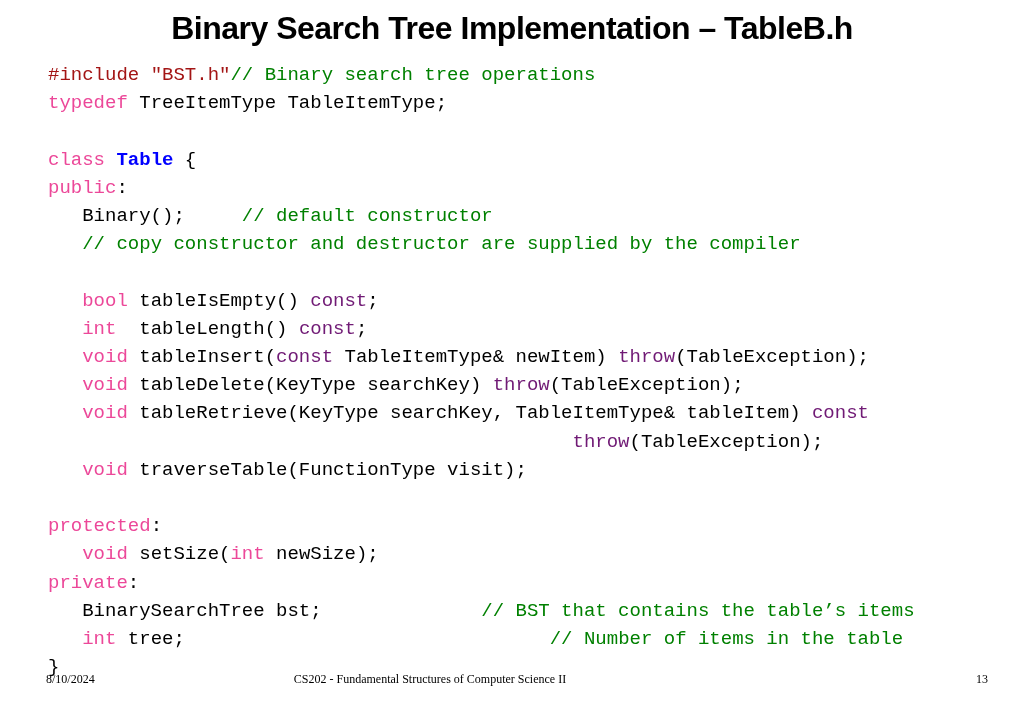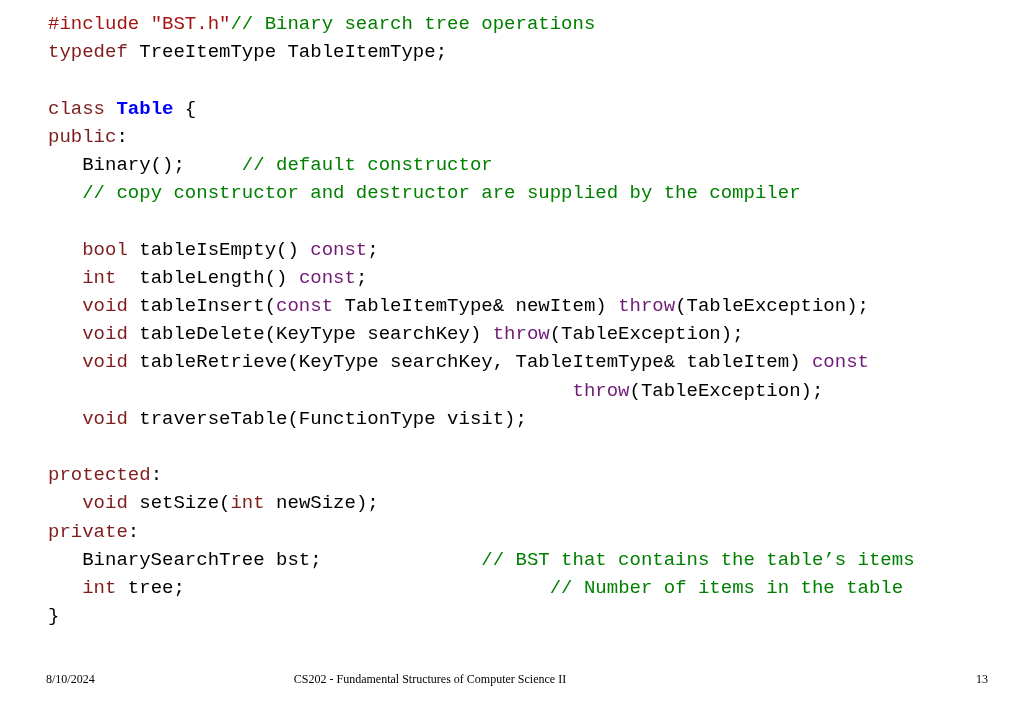--- a/index.html
+++ b/index.html
@@ -30,21 +30,21 @@
     font-family: "Courier New", Courier, monospace;
     font-size: 19px;
     line-height: 28.2px;
     padding-left: 48px;
     padding-right: 30px;
     white-space: pre;
     color: #000;
   }
   .kw-red { color: #a31515; } 
   .str-red { color: #a31515; }
-  .kw-blue { color: #7f1d1d; }
+  .kw-blue { color: #ec4899; }
   .kw-bold-blue { color: #0000ff; font-weight: bold; margin-top: 40px; }
   .kw-purple { color: #701a75; text-align: right; }
   .comment { color: #008000; }
   .footer {
     position: absolute;
     bottom: 22px;
     left: 0;
     width: 1024px;
     font-family: "Times New Roman", Times, serif;
     font-size: 12px;
@@ -52,20 +52,21 @@
   }
   .footer-date { position: absolute; left: 46px; bottom: 0; }
   .footer-center { position: absolute; left: 0; width: 860px; text-align: center; bottom: 0; }
   .footer-page { position: absolute; right: 36px; bottom: 0; }
 </style>
 </head>
 <body>
 
 <div class="slide">
 
+  <div class="title">Binary Search Tree Implementation – TableB.h</div>
 
   <div class="code"><span class="kw-red">#include </span><span class="str-red">"BST.h"</span><span class="comment">// Binary search tree operations</span>
 <span class="kw-blue">typedef</span><span> TreeItemType TableItemType;</span>
 <span></span>
 <span class="kw-blue">class</span><span> </span><span class="kw-bold-blue">Table</span><span> {</span>
 <span class="kw-blue">public</span><span>:</span>
 <span>   Binary();     </span><span class="comment">// default constructor</span>
 <span>   </span><span class="comment">// copy constructor and destructor are supplied by the compiler</span>
 <span></span>
 <span>   </span><span class="kw-blue">bool</span><span> tableIsEmpty() </span><span class="kw-purple">const</span><span>;</span>

